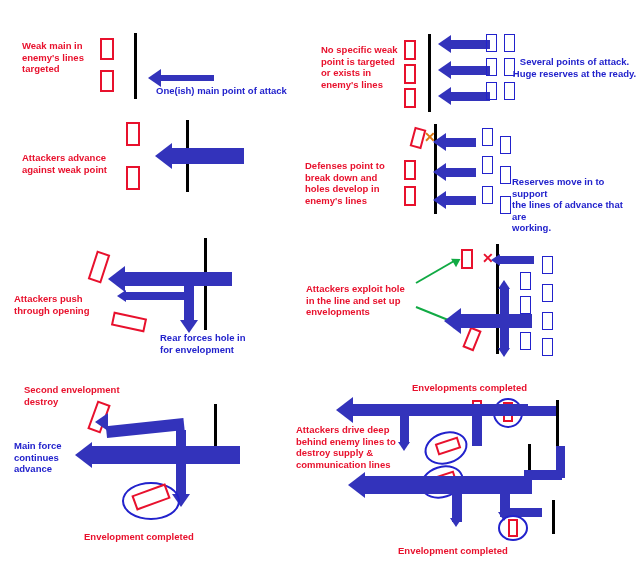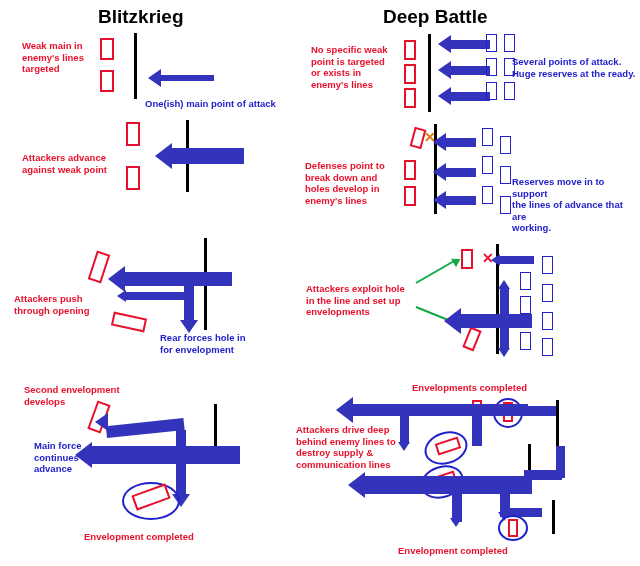--- a/index.html
+++ b/index.html
@@ -133,33 +133,31 @@
     font-weight: bold;
     line-height: 1;
   }
   .xmark.orange { color: #dd7711; }
 </style>
 </head>
 <body>
 
 <div id="canvas">
 
-  <div class="title" style="left:98px; top:6px;">Blitzkrieg</div>
-  <div class="title" style="left:383px; top:6px;">Deep Battle</div>
 
   <div>
     <div class="lbl" style="left:22px; top:40px; width:95px;">Weak main in
 enemy's lines
 targeted</div>
     <div class="unit" style="left:100px; top:38px; width:14px; height:22px;"></div>
     <div class="unit" style="left:100px; top:70px; width:14px; height:22px;"></div>
     <div class="vline" style="left:134px; top:33px; height:66px;"></div>
     <div class="shaft" style="left:160px; top:75px; width:54px; height:6px;"></div>
     <div class="head left" style="left:148px; top:69px;"></div>
-    <div class="lbl blue" style="left:145px; top:85px; width:150px;margin-top:13px;">One(ish) main point of attack</div>
+    <div class="lbl blue" style="left:156px; top:85px; width:150px;">One(ish) main point of attack</div>
   </div>
 
   <div>
     <div class="lbl" style="left:22px; top:152px; width:105px;">Attackers advance
 against weak point</div>
     <div class="unit" style="left:126px; top:122px; width:14px; height:24px;"></div>
     <div class="unit" style="left:126px; top:166px; width:14px; height:24px;"></div>
     <div class="vline" style="left:186px; top:120px; height:72px;"></div>
     <div class="shaft" style="left:172px; top:148px; width:72px; height:16px;"></div>
     <div class="head left big" style="left:155px; top:143px;"></div>
@@ -179,44 +177,44 @@
     <div class="head down" style="left:180px; top:320px;"></div>
 
     <div class="shaft" style="left:126px; top:292px; width:58px; height:8px;"></div>
     <div class="head left sm" style="left:117px; top:290px;"></div>
     <div class="lbl blue" style="left:160px; top:332px; width:110px;">Rear forces hole in
 for envelopment</div>
   </div>
 
   <div>
     <div class="lbl" style="left:24px; top:384px; width:110px;">Second envelopment
-develops</div>
+destroy</div>
     <div class="unit" style="left:92px; top:402px; width:14px; height:30px; transform:rotate(20deg);"></div>
     <div class="vline" style="left:214px; top:404px; height:58px;"></div>
-    <div class="lbl blue" style="left:14px; top:440px; width:70px;margin-left:20px;">Main force
+    <div class="lbl blue" style="left:14px; top:440px; width:70px;">Main force
 continues
 advance</div>
 
     <div class="shaft" style="left:106px; top:418px; width:78px; height:12px; transform:rotate(-6deg); transform-origin:100% 50%;"></div>
     <div class="head left" style="left:95px; top:413px;"></div>
 
     <div class="shaft" style="left:92px; top:446px; width:148px; height:18px;"></div>
     <div class="head left big" style="left:75px; top:442px;"></div>
 
     <div class="shaft" style="left:176px; top:430px; width:10px; height:18px;"></div>
     <div class="shaft" style="left:176px; top:464px; width:10px; height:32px;"></div>
     <div class="head down" style="left:172px; top:494px;"></div>
 
     <div class="enc" style="left:122px; top:482px; width:58px; height:38px;"></div>
     <div class="unit" style="left:133px; top:489px; width:36px; height:16px; transform:rotate(-20deg);"></div>
     <div class="lbl" style="left:84px; top:531px; width:160px;">Envelopment completed</div>
   </div>
 
   <div>
-    <div class="lbl" style="left:311px; top:44px; width:92px;">No specific weak
+    <div class="lbl" style="left:321px; top:44px; width:92px;">No specific weak
 point is targeted
 or exists in
 enemy's lines</div>
     <div class="unit" style="left:404px; top:40px; width:12px; height:20px;"></div>
     <div class="unit" style="left:404px; top:64px; width:12px; height:20px;"></div>
     <div class="unit" style="left:404px; top:88px; width:12px; height:20px;"></div>
     <div class="vline" style="left:428px; top:34px; height:78px;"></div>
 
     <div class="shaft" style="left:450px; top:40px; width:40px; height:9px;"></div>
     <div class="head left" style="left:438px; top:35px;"></div>
@@ -225,21 +223,21 @@
     <div class="shaft" style="left:450px; top:92px; width:40px; height:9px;"></div>
     <div class="head left" style="left:438px; top:87px;"></div>
 
     <div class="res" style="left:486px; top:34px; width:11px; height:18px;"></div>
     <div class="res" style="left:504px; top:34px; width:11px; height:18px;"></div>
     <div class="res" style="left:486px; top:58px; width:11px; height:18px;"></div>
     <div class="res" style="left:504px; top:58px; width:11px; height:18px;"></div>
     <div class="res" style="left:486px; top:82px; width:11px; height:18px;"></div>
     <div class="res" style="left:504px; top:82px; width:11px; height:18px;"></div>
 
-    <div class="lbl blue" style="left:512px; top:56px; width:125px;">Several points of attack.
+    <div class="lbl blue" style="left:512px; top:56px; width:125px;text-align:center;">Several points of attack.
 Huge reserves at the ready.</div>
   </div>
 
   <div>
     <div class="lbl" style="left:305px; top:160px; width:96px;">Defenses point to
 break down and
 holes develop in
 enemy's lines</div>
     <div class="unit" style="left:404px; top:160px; width:12px; height:20px;"></div>
     <div class="unit" style="left:404px; top:186px; width:12px; height:20px;"></div>

